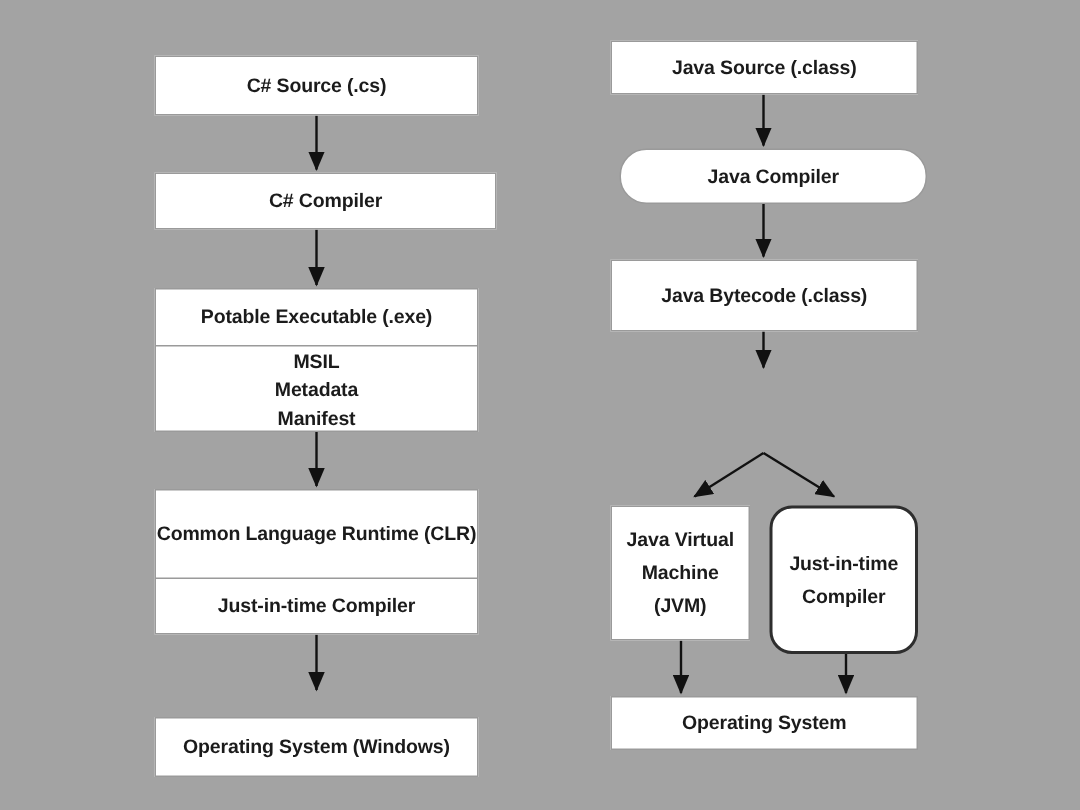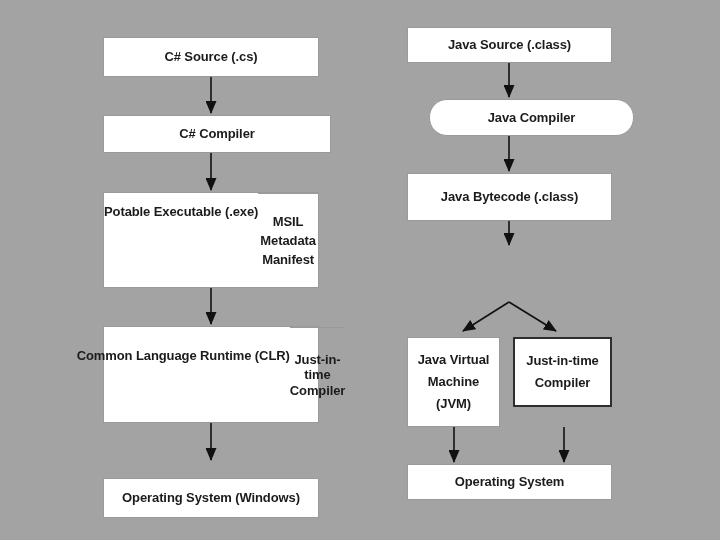--- a/index.html
+++ b/index.html
@@ -21,21 +21,21 @@
     align-items: center;
     justify-content: center;
     text-align: center;
     color: #1b1b1b;
     font-size: 13px;
     font-weight: 700;
     letter-spacing: -0.1px;
     line-height: 1.2;
   }
   .box.dark { border: 2px solid #2e2e2e; }
-  .split { flex-direction: row; padding: 0; align-items: stretch; }
+  .split { flex-direction: column; padding: 0; align-items: stretch; }
   .split .sect {
     display: flex;
     align-items: center;
     justify-content: center;
     text-align: center;
     flex: none;
   }
   .split .sect + .sect { border-top: 1px solid #9a9a9a; }
   .stack { display: flex; flex-direction: column; align-items: center; justify-content: center; }
   .stack span { display: block; }
@@ -98,36 +98,36 @@
   </div>
 
   <div class="box" style="left:103px; top:462px; width:216px; height:40px;margin-top:16px;">
     <span>Operating System (Windows)</span>
   </div>
 
   <div class="box" style="left:407px; top:27px; width:205px; height:36px;">
     <span>Java Source (.class)</span>
   </div>
 
-  <div class="box" style="left:429px; top:99px; width:205px; height:37px;border-radius:18px;">
+  <div class="box" style="left:413px; top:99px; width:205px; height:37px;border-radius:18px;">
     <span>Java Compiler</span>
   </div>
 
   <div class="box" style="left:407px; top:173px; width:205px; height:48px;">
     <span>Java Bytecode (.class)</span>
   </div>
 
 
   <div class="box stack lh22" style="left:407px; top:337px; width:93px; height:90px;">
     <span>Java Virtual</span>
     <span>Machine</span>
     <span>(JVM)</span>
   </div>
 
-  <div class="box stack lh22 dark" style="left:513px; top:337px; width:99px; height:70px;">
+  <div class="box stack lh22 dark" style="left:513px; top:337px; width:99px; height:99px;border-radius:15px;">
     <span>Just-in-time</span>
     <span>Compiler</span>
   </div>
 
   <div class="box" style="left:407px; top:464px; width:205px; height:36px;">
     <span>Operating System</span>
   </div>
 
 </div>
 

